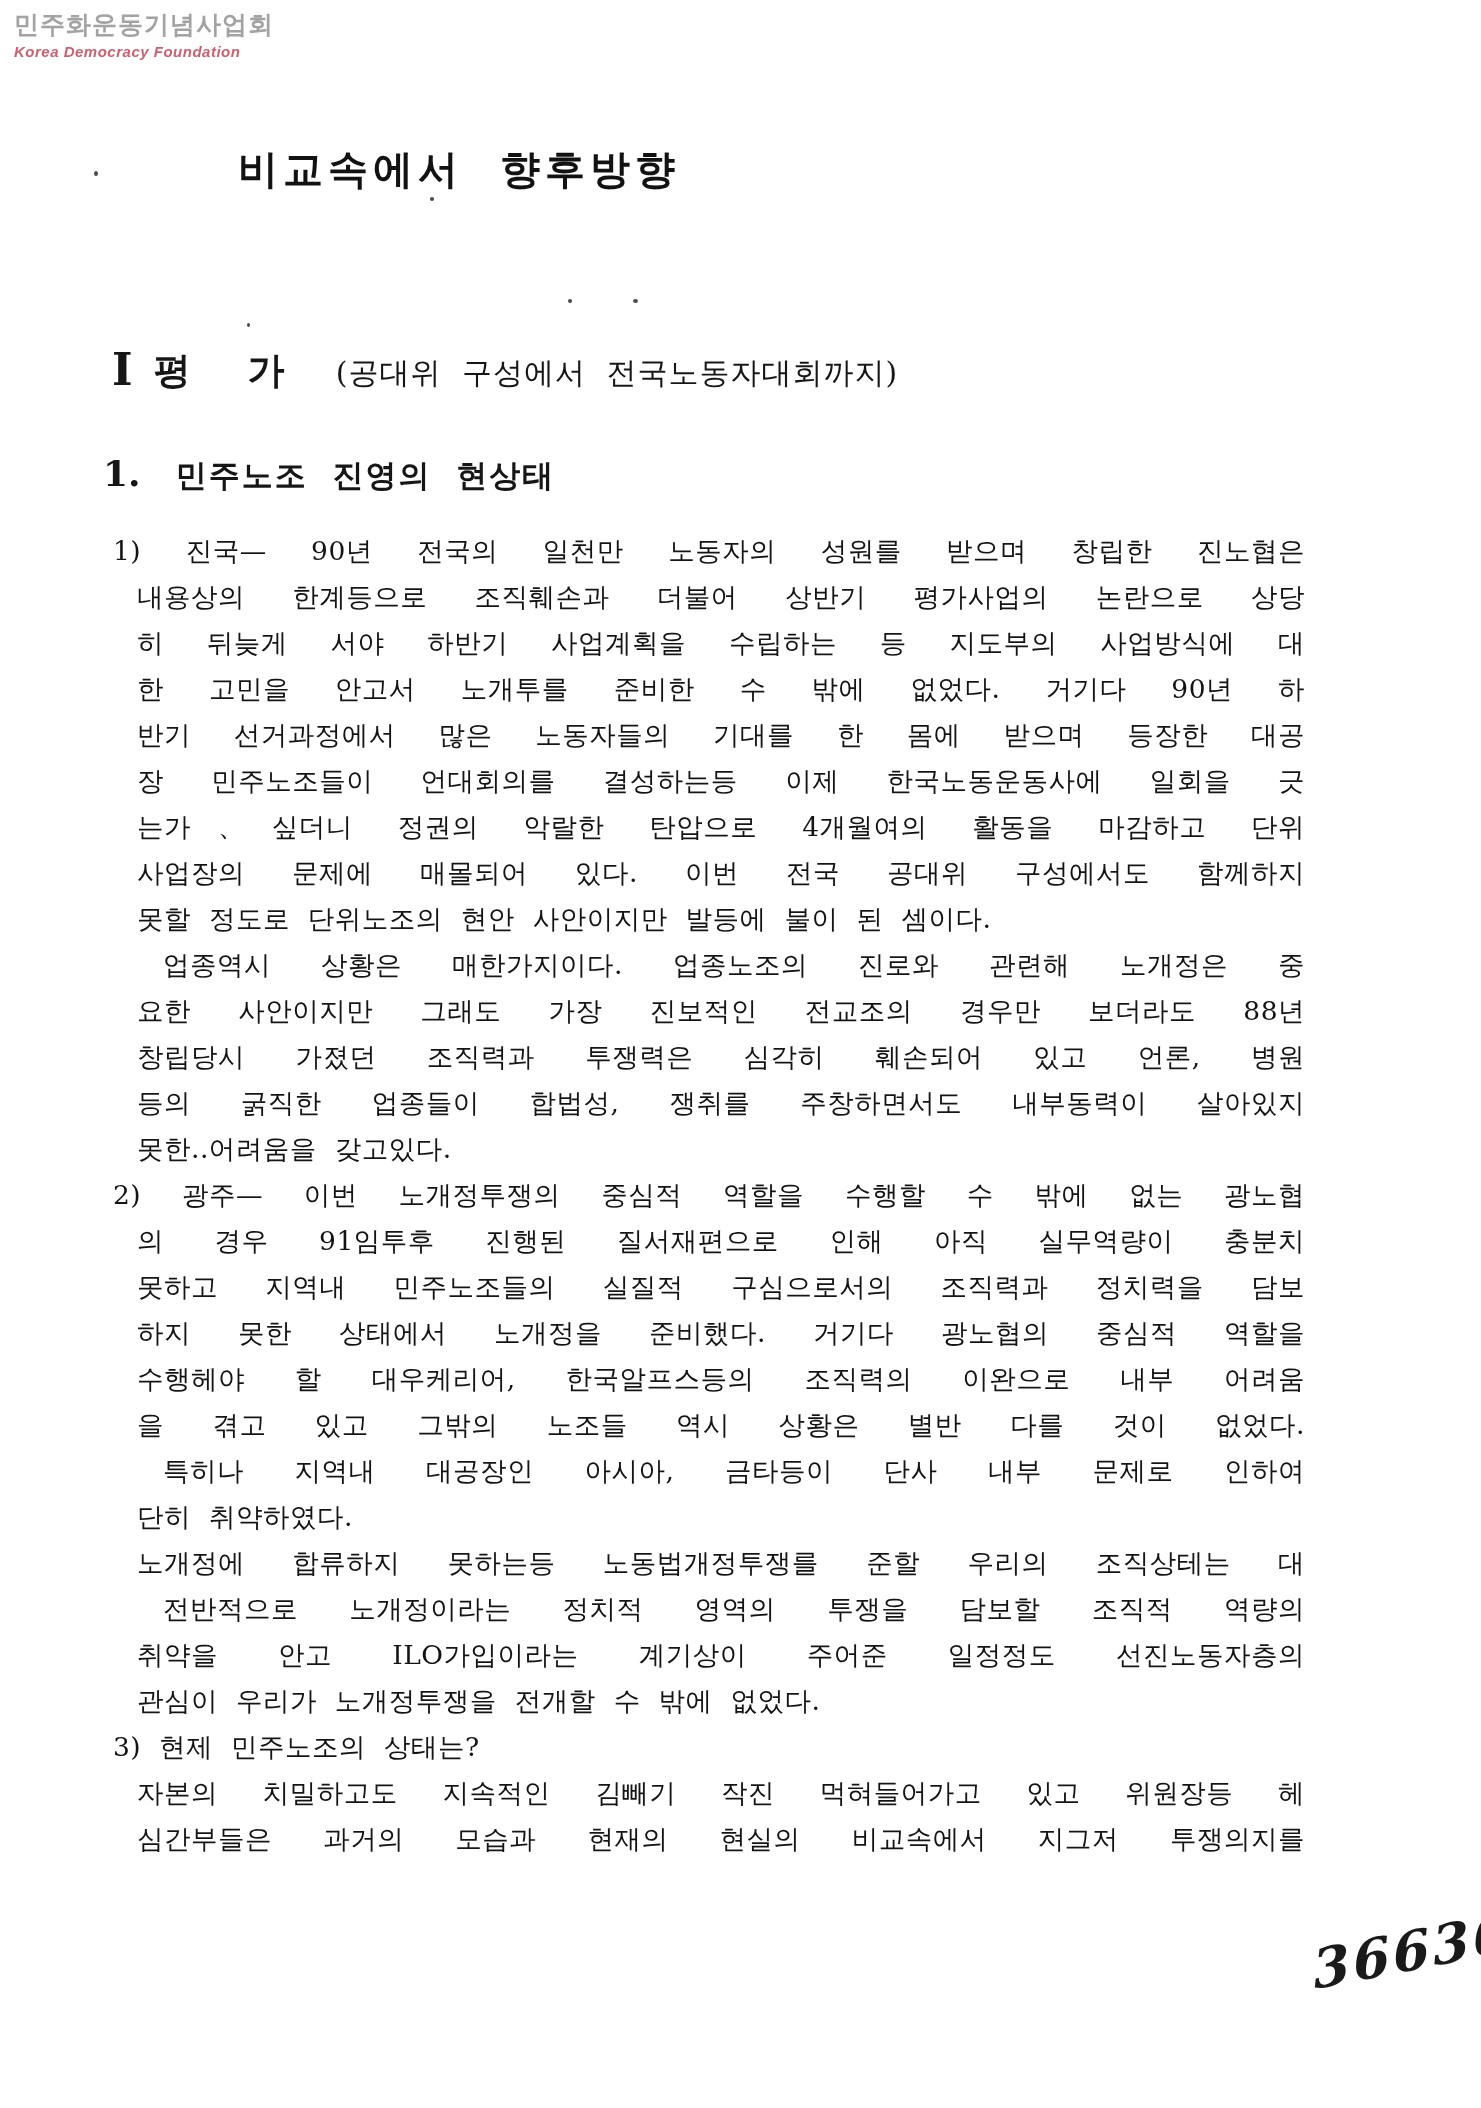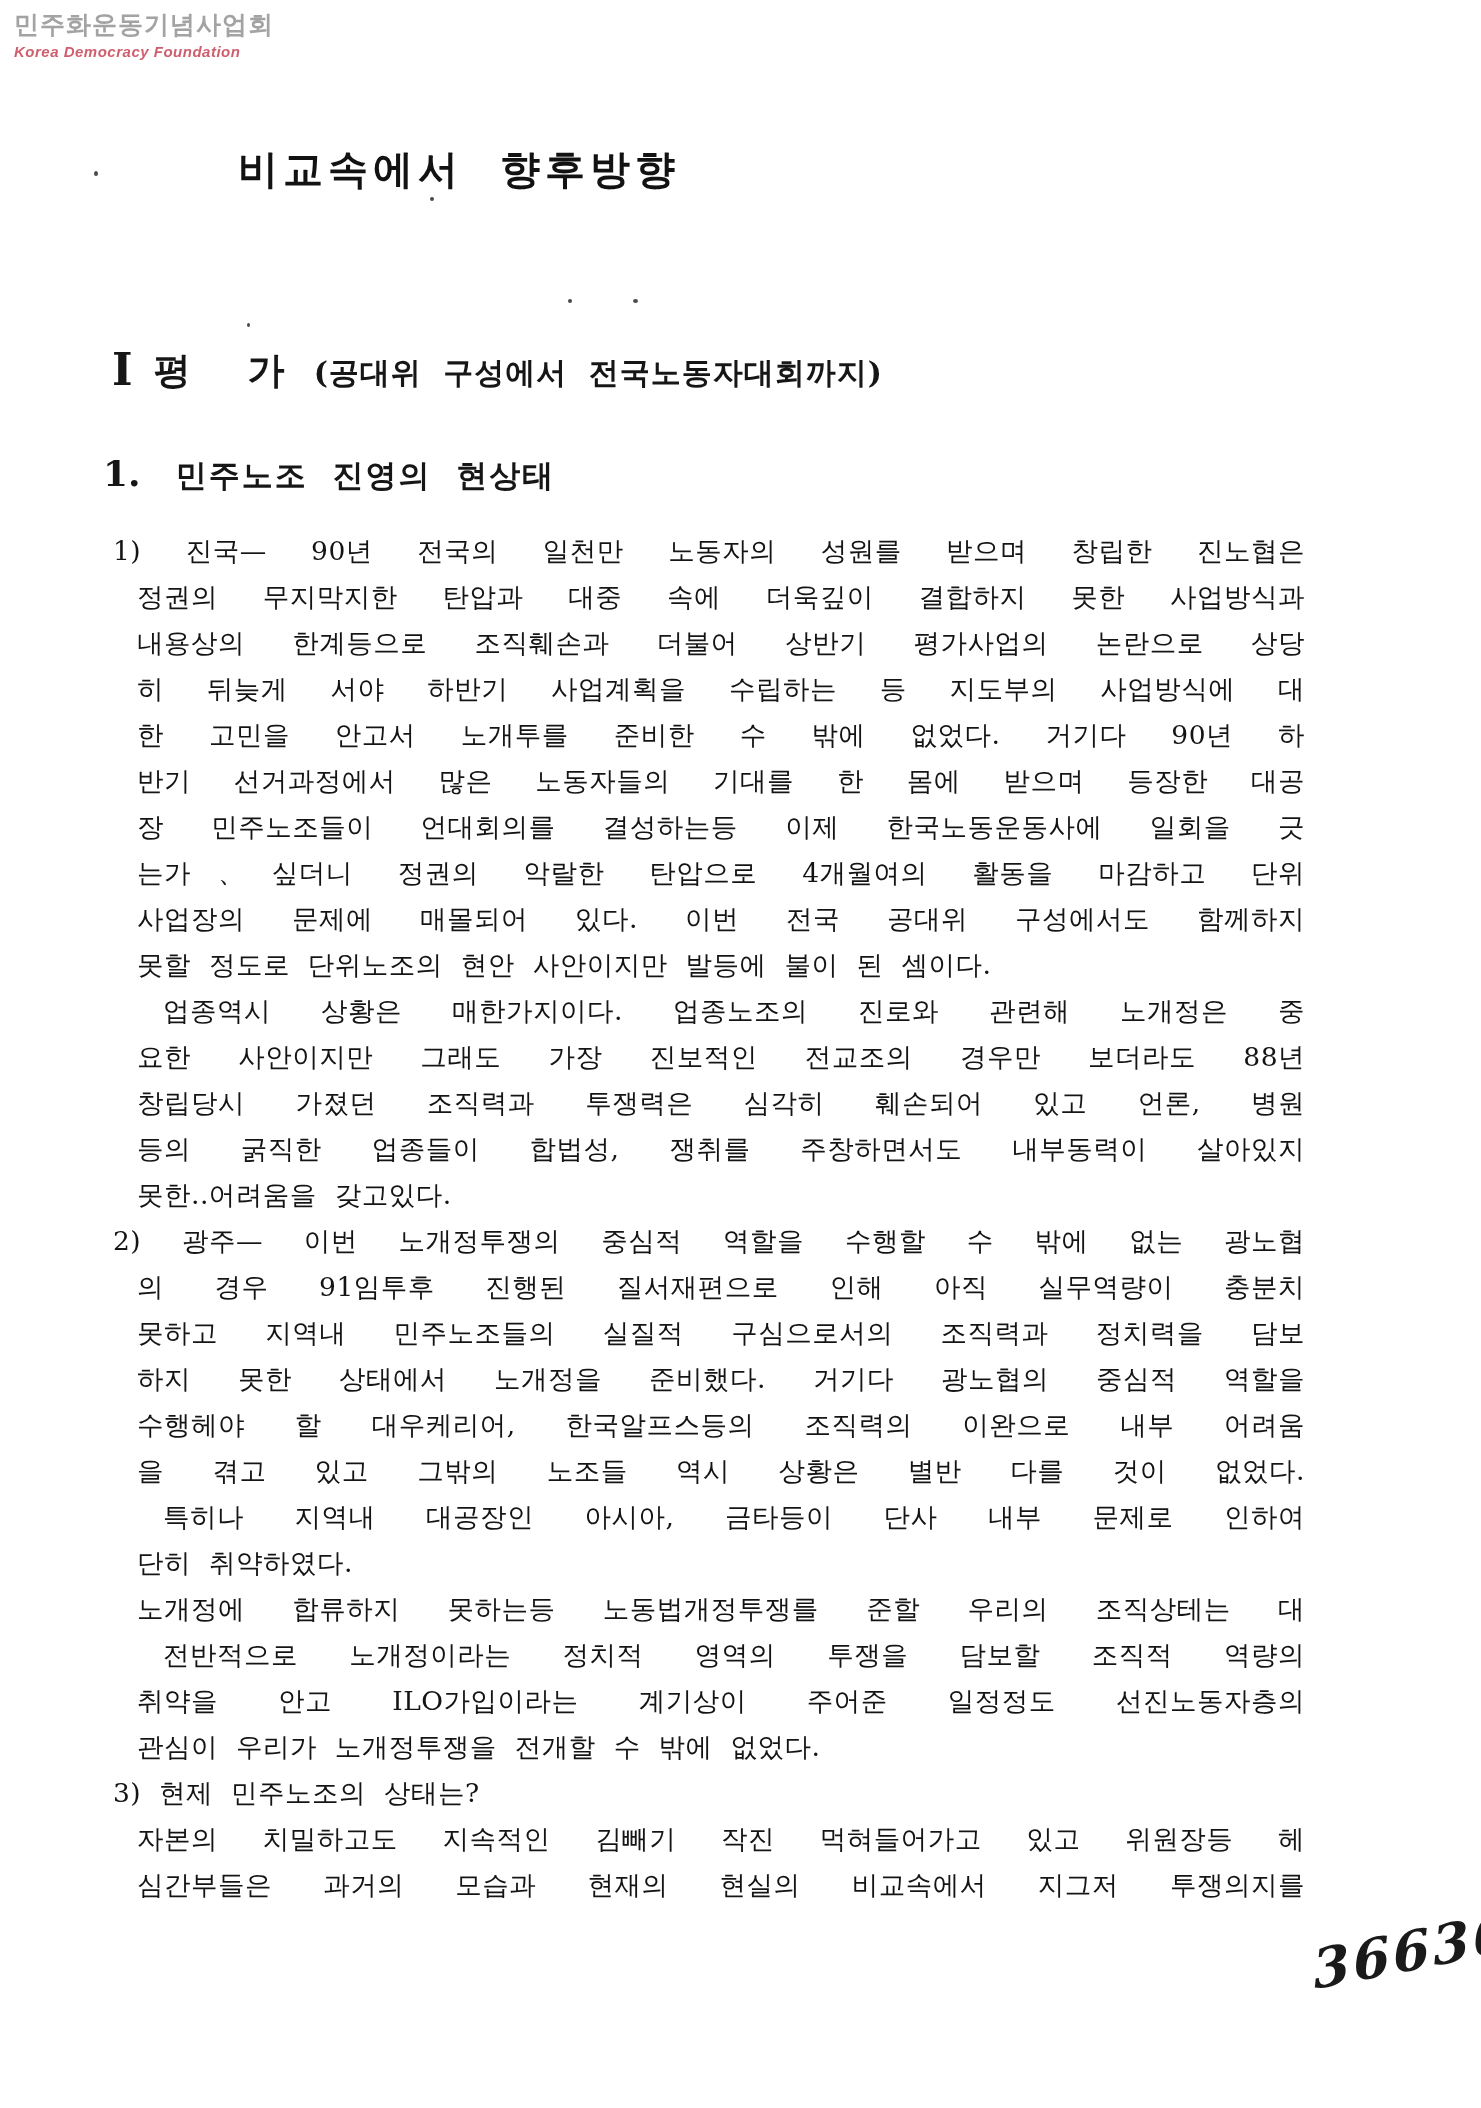--- a/index.html
+++ b/index.html
@@ -30,21 +30,21 @@
     position:absolute; left:238px; top:142px;
     font-size:40px; font-weight:bold;
     letter-spacing:5px; word-spacing:18px;
     color:#121212;
     white-space:nowrap;
   }
   
   .section { position:absolute; left:112px; top:344px; white-space:nowrap; }
   .section-numeral { font-size:44px; font-weight:bold; vertical-align:-2px; }
   .section-label { font-size:37px; font-weight:bold; letter-spacing:22px; margin-left:16px; }
-  .section-sub { font-size:30px; font-weight:bold; letter-spacing:1px; word-spacing:10px; margin-left:2px; }
+  .section-sub { font-size:30px; font-weight:normal; letter-spacing:1px; word-spacing:10px; margin-left:24px; }
   
   .heading1 { position:absolute; left:103px; top:452px; white-space:nowrap; }
   .heading1-num { font-size:36px; font-weight:bold; }
   .heading1-text { font-size:31px; font-weight:bold; letter-spacing:2px; word-spacing:12px; margin-left:30px; }
   
   .body-block {
     position:absolute; left:105px; top:528px; width:1200px;
   }
   .line {
     font-size:26.5px;
@@ -96,21 +96,20 @@
     <span class="section-sub">(공대위 구성에서 전국노동자대회까지)</span>
   </div>
 
   <div class="heading1">
     <span class="heading1-num">1.</span>
     <span class="heading1-text">민주노조 진영의 현상태</span>
   </div>
 
   <div class="body-block">
       <div class="line ind-m just">1) 진국— 90년 전국의 일천만 노동자의 성원를 받으며 창립한 진노협은</div>
-      <div class="line ind-c just">정권의 무지막지한 탄압과 대중 속에 더욱깊이 결합하지 못한 사업방식과</div>
       <div class="line ind-c just">내용상의 한계등으로 조직훼손과 더불어 상반기 평가사업의 논란으로 상당</div>
       <div class="line ind-c just">히 뒤늦게 서야 하반기 사업계획을 수립하는 등 지도부의 사업방식에 대</div>
       <div class="line ind-c just">한 고민을 안고서 노개투를 준비한 수 밖에 없었다.  거기다 90년 하</div>
       <div class="line ind-c just">반기 선거과정에서 많은 노동자들의 기대를 한 몸에 받으며 등장한 대공</div>
       <div class="line ind-c just">장 민주노조들이 언대회의를 결성하는등 이제 한국노동운동사에 일회을 긋</div>
       <div class="line ind-c just">는가、싶더니 정권의 악랄한 탄압으로 4개월여의 활동을 마감하고 단위</div>
       <div class="line ind-c just">사업장의 문제에 매몰되어 있다.  이번 전국 공대위 구성에서도 함께하지</div>
       <div class="line ind-c short">못할 정도로 단위노조의 현안 사안이지만 발등에 불이 된 셈이다.</div>
       <div class="line ind-o just">업종역시 상황은 매한가지이다.  업종노조의 진로와 관련해 노개정은 중</div>
       <div class="line ind-c just">요한 사안이지만 그래도 가장 진보적인 전교조의 경우만 보더라도 88년</div>

